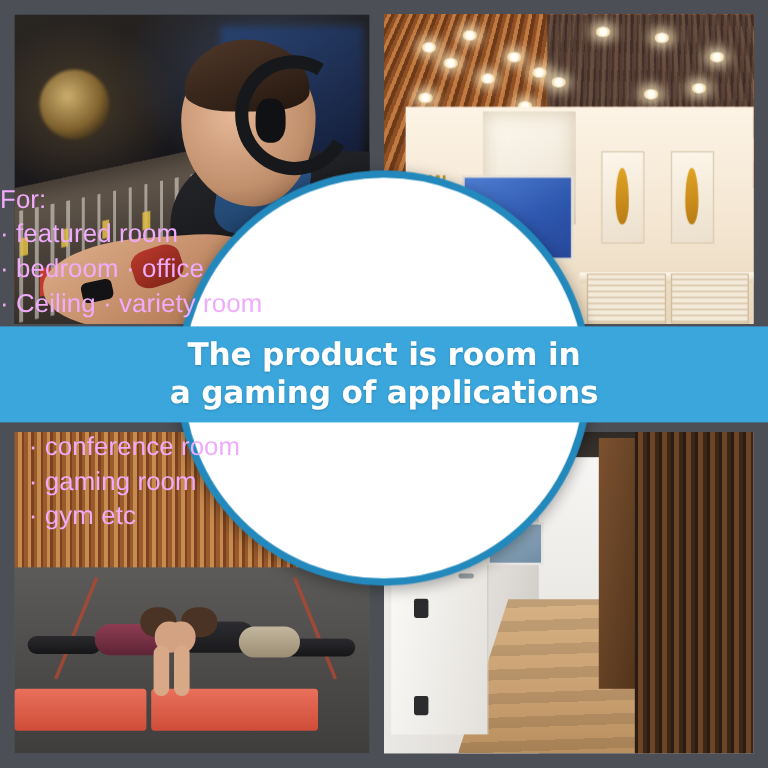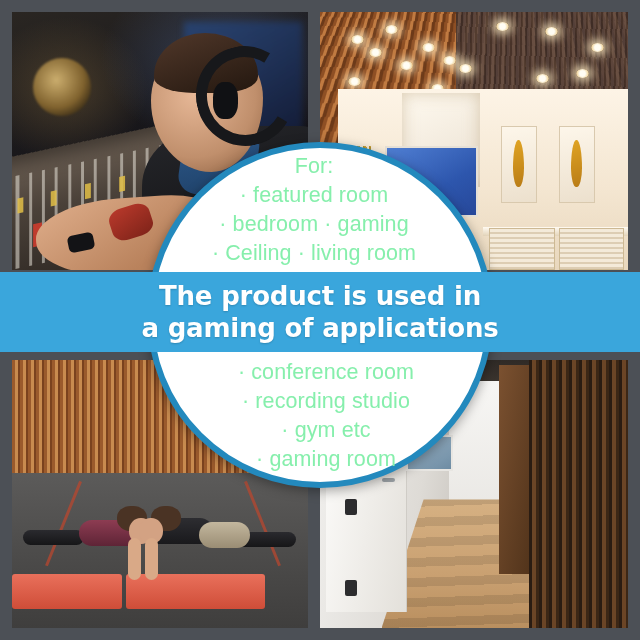--- a/index.html
+++ b/index.html
@@ -350,22 +350,21 @@
     background: #ffffff;
     border: 6px solid #2389bd;
     box-sizing: border-box;
     box-shadow: 0 3px 12px rgba(0,0,0,.35);
     z-index: 5;
   }
 
   .circle-text {
     position: absolute;
     left: 0; right: 12px;
-    text-align: center;
-    color: #86efac;
+    color: #f0abfc;
     font-size: 21.5px;
     line-height: 29px;
     letter-spacing: .1px;
     z-index: 7;
     pointer-events: none;
   }
   .circle-text-top { top: 152px; }
   .circle-text-top .lead { font-size: 21.5px; }
   .circle-text-bottom { top: 358px; margin-left: 24px; }
   .circle-text .ln { display: block; white-space: nowrap; }
@@ -509,31 +508,30 @@
       </div>
     </div>
 
   </div>
 
   <div class="circle"></div>
 
   <div class="circle-text circle-text-top">
     <span class="ln lead">For:</span>
     <span class="ln">· featured room</span>
-    <span class="ln">· bedroom · gaming</span>
-    <span class="ln">· Ceiling  · living room</span>
+    <span class="ln">· bedroom · office</span>
+    <span class="ln">· Ceiling  · variety room</span>
   </div>
 
   <div class="banner">
     <div class="banner-inner">
-      <span class="ln">The product is used in</span>
+      <span class="ln">The product is room in</span>
       <span class="ln">a gaming of applications</span>
     </div>
   </div>
 
   <div class="circle-text circle-text-bottom">
     <span class="ln">· conference room</span>
-    <span class="ln">· recording studio</span>
+    <span class="ln">· gaming room</span>
     <span class="ln">· gym etc</span>
-    <span class="ln">· gaming room</span>
   </div>
 
 </div>
 
 </body></html>

